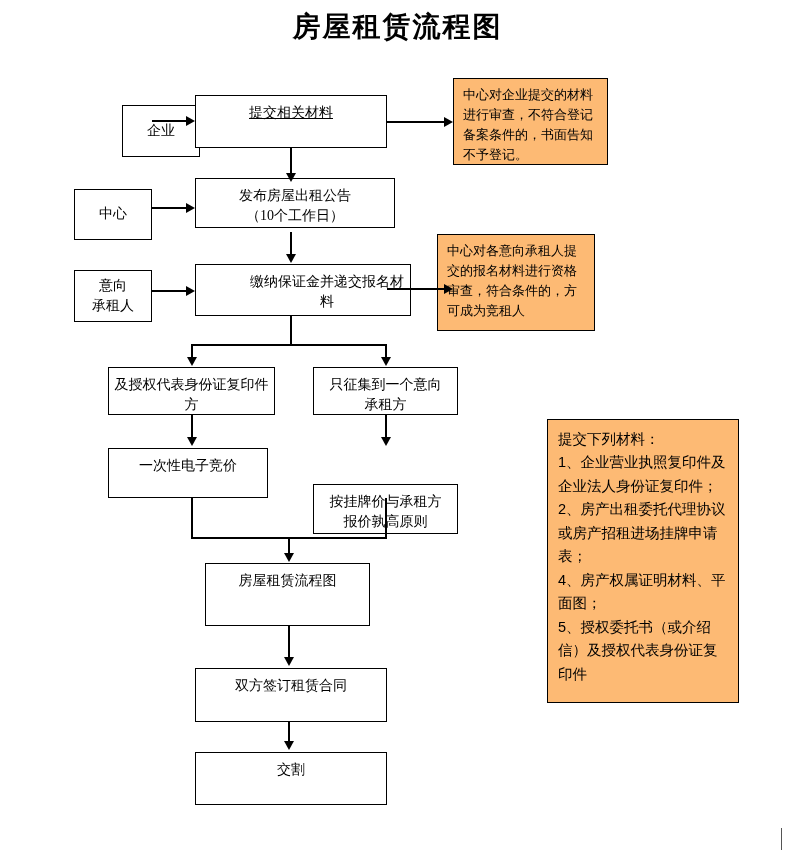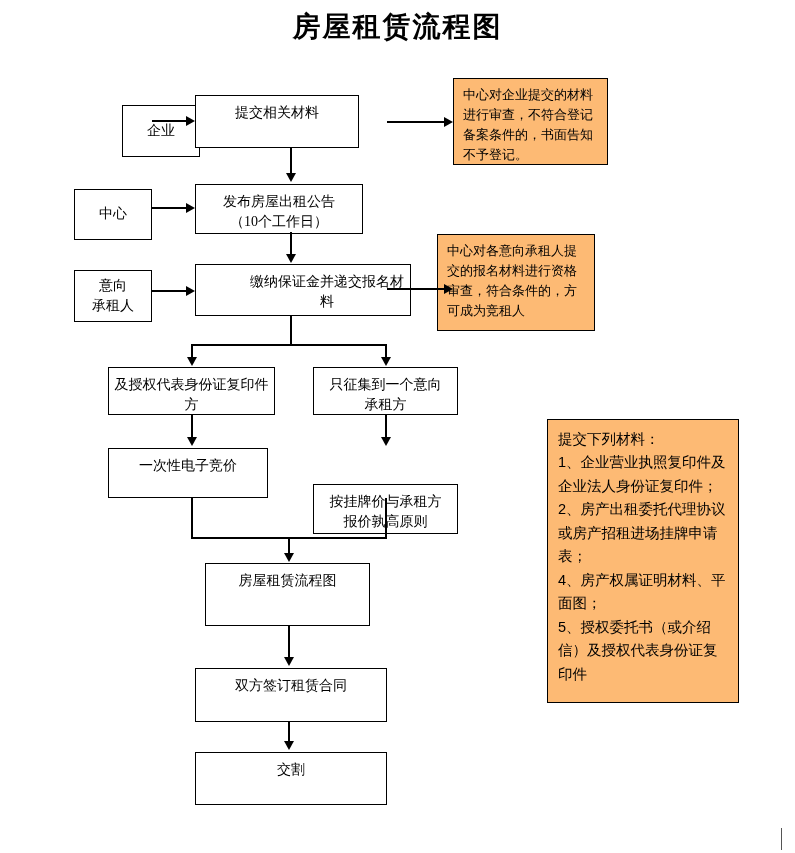--- a/index.html
+++ b/index.html
@@ -107,25 +107,25 @@
 
   <div class="box center-v" style="left:74px; top:189px; width:78px; height:51px;">
     <span class="txt">中心</span>
   </div>
 
   <div class="box center-v" style="left:74px; top:270px; width:78px; height:52px; white-space:pre-line;">
     <span class="txt">意向
 承租人</span>
   </div>
 
-  <div class="box top-v" style="left:195px; top:95px; width:164px; height:53px;">
+  <div class="box top-v" style="left:195px; top:95px; width:192px; height:53px;text-decoration:underline;">
     <span class="txt">提交相关材料</span>
   </div>
 
-  <div class="box top-v" style="left:195px; top:184px; width:168px; height:50px; white-space:pre-line;">
+  <div class="box top-v" style="left:195px; top:178px; width:200px; height:50px; white-space:pre-line;">
     <span class="txt">发布房屋出租公告
 （10个工作日）</span>
   </div>
 
   <div class="box top-v" style="left:195px; top:264px; width:216px; height:52px;padding-left:48px;">
     <span class="txt">缴纳保证金并递交报名材料</span>
   </div>
 
   <div class="box top-v" style="left:108px; top:367px; width:167px; height:48px; white-space:pre-line;">
     <span class="txt">及授权代表身份证复印件

